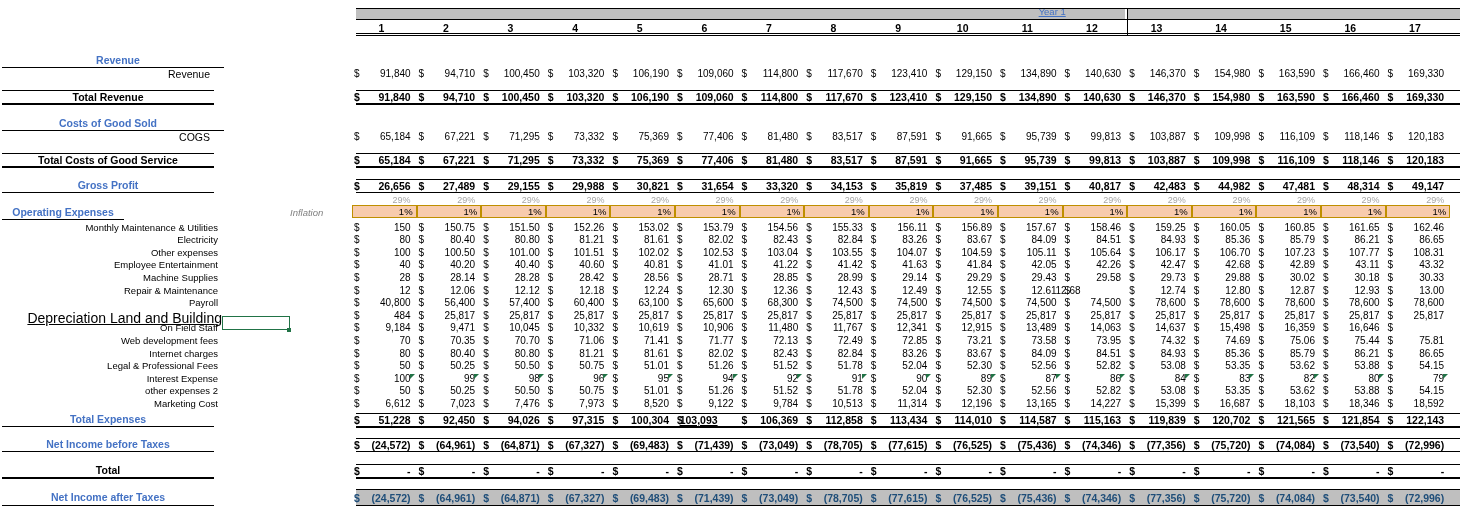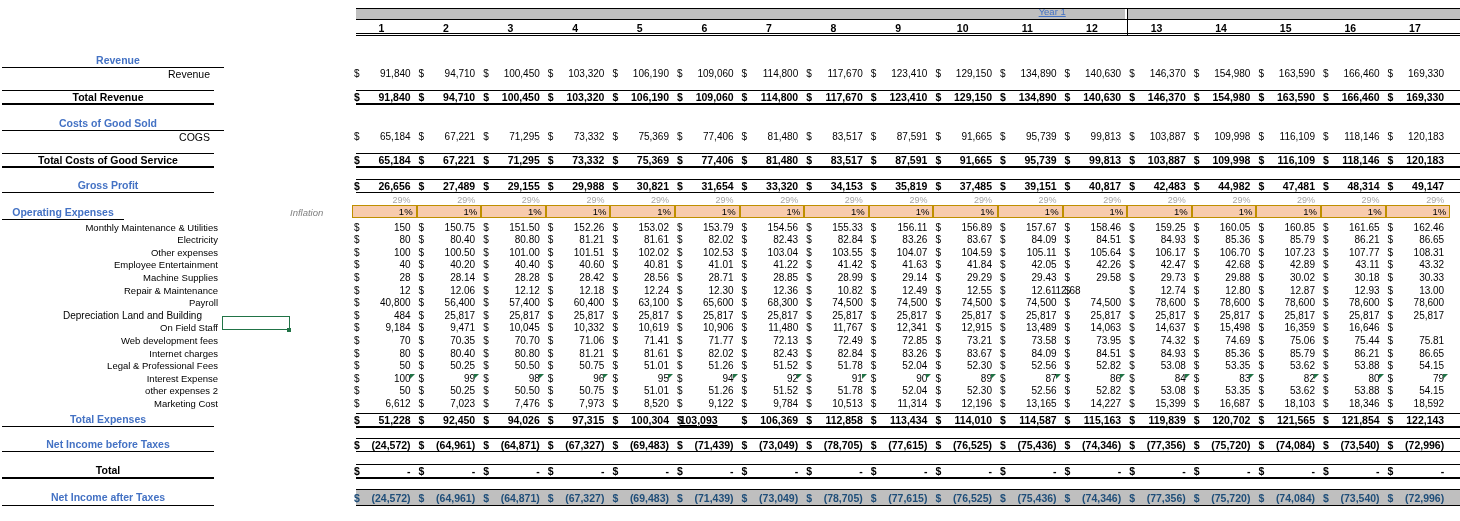--- a/index.html
+++ b/index.html
@@ -76,21 +76,21 @@
     <div class="lbl" style="left:290px;top:207px;font-style:italic;color:#808080;font-size:9.5px;">Inflation</div>
 
     <div id="expense-label-list">
         <div class="lbl item" style="left: 20px; top: 221.5px; width: 198px; font-size: 9.5px;">Monthly Maintenance &amp; Utilities</div>
         <div class="lbl item" style="left: 20px; top: 234.1px; width: 198px; font-size: 9.5px;">Electricity</div>
         <div class="lbl item" style="left: 20px; top: 246.7px; width: 198px; font-size: 9.5px;">Other expenses</div>
         <div class="lbl item" style="left: 20px; top: 259.3px; width: 198px; font-size: 9.5px;">Employee Entertainment</div>
         <div class="lbl item" style="left: 20px; top: 271.9px; width: 198px; font-size: 9.5px;">Machine Supplies</div>
         <div class="lbl item" style="left: 20px; top: 284.5px; width: 198px; font-size: 9.5px;">Repair &amp; Maintenance</div>
         <div class="lbl item" style="left: 20px; top: 297.1px; width: 198px; font-size: 9.5px;">Payroll</div>
-        <div class="lbl item" style="left: 4px; top: 309.7px; width: 198px; font-size: 10px;">Depreciation Land and Building</div>
+        <div class="lbl item" style="left: 24px; top: 309.7px; width: 198px; font-size: 14px; text-decoration: underline;">Depreciation Land and Building</div>
         <div class="lbl item" style="left: 20px; top: 322.3px; width: 198px; font-size: 9.5px;">On Field Staff</div>
         <div class="lbl item" style="left: 20px; top: 334.9px; width: 198px; font-size: 9.5px;">Web development fees</div>
         <div class="lbl item" style="left: 20px; top: 347.5px; width: 198px; font-size: 9.5px;">Internet charges</div>
         <div class="lbl item" style="left: 20px; top: 360.1px; width: 198px; font-size: 9.5px;">Legal &amp; Professional Fees</div>
         <div class="lbl item" style="left: 20px; top: 372.7px; width: 198px; font-size: 9.5px;">Interest Expense</div>
         <div class="lbl item" style="left: 20px; top: 385.3px; width: 198px; font-size: 9.5px;">other expenses 2</div>
         <div class="lbl item" style="left: 20px; top: 397.9px; width: 198px; font-size: 9.5px;">Marketing Cost</div>
       </div>
 
     <div class="lbl sec" style="left:2px;top:413px;width:212px;">Total Expenses</div>
@@ -516,21 +516,21 @@
         <div class="cell val " style="left: 140.2px; top: 284.5px; width: 47.6px;">12.12</div>
         <div class="cell dollar " style="left: 195.8px; top: 284.5px; width: 10px;">$</div>
         <div class="cell val " style="left: 204.8px; top: 284.5px; width: 47.6px;">12.18</div>
         <div class="cell dollar " style="left: 260.4px; top: 284.5px; width: 10px;">$</div>
         <div class="cell val " style="left: 269.4px; top: 284.5px; width: 47.6px;">12.24</div>
         <div class="cell dollar " style="left: 325px; top: 284.5px; width: 10px;">$</div>
         <div class="cell val " style="left: 334px; top: 284.5px; width: 47.6px;">12.30</div>
         <div class="cell dollar " style="left: 389.6px; top: 284.5px; width: 10px;">$</div>
         <div class="cell val " style="left: 398.6px; top: 284.5px; width: 47.6px;">12.36</div>
         <div class="cell dollar " style="left: 454.2px; top: 284.5px; width: 10px;">$</div>
-        <div class="cell val " style="left: 463.2px; top: 284.5px; width: 47.6px;">10.82</div>
+        <div class="cell val " style="left: 463.2px; top: 284.5px; width: 47.6px;">12.43</div>
         <div class="cell dollar " style="left: 518.8px; top: 284.5px; width: 10px;">$</div>
         <div class="cell val " style="left: 527.8px; top: 284.5px; width: 47.6px;">12.49</div>
         <div class="cell dollar " style="left: 583.4px; top: 284.5px; width: 10px;">$</div>
         <div class="cell val " style="left: 592.4px; top: 284.5px; width: 47.6px;">12.55</div>
         <div class="cell dollar " style="left: 648px; top: 284.5px; width: 10px;">$</div>
         <div class="cell val " style="left: 657px; top: 284.5px; width: 47.6px;">12.61</div>
         <div class="cell dollar " style="left: 712.6px; top: 284.5px; width: 10px;">$</div>
         <div class="cell val " style="left: 681px; top: 284.5px; width: 47.6px;">12.68</div>
         <div class="cell dollar " style="left: 777.2px; top: 284.5px; width: 10px;">$</div>
         <div class="cell val " style="left: 786.2px; top: 284.5px; width: 47.6px;">12.74</div>

